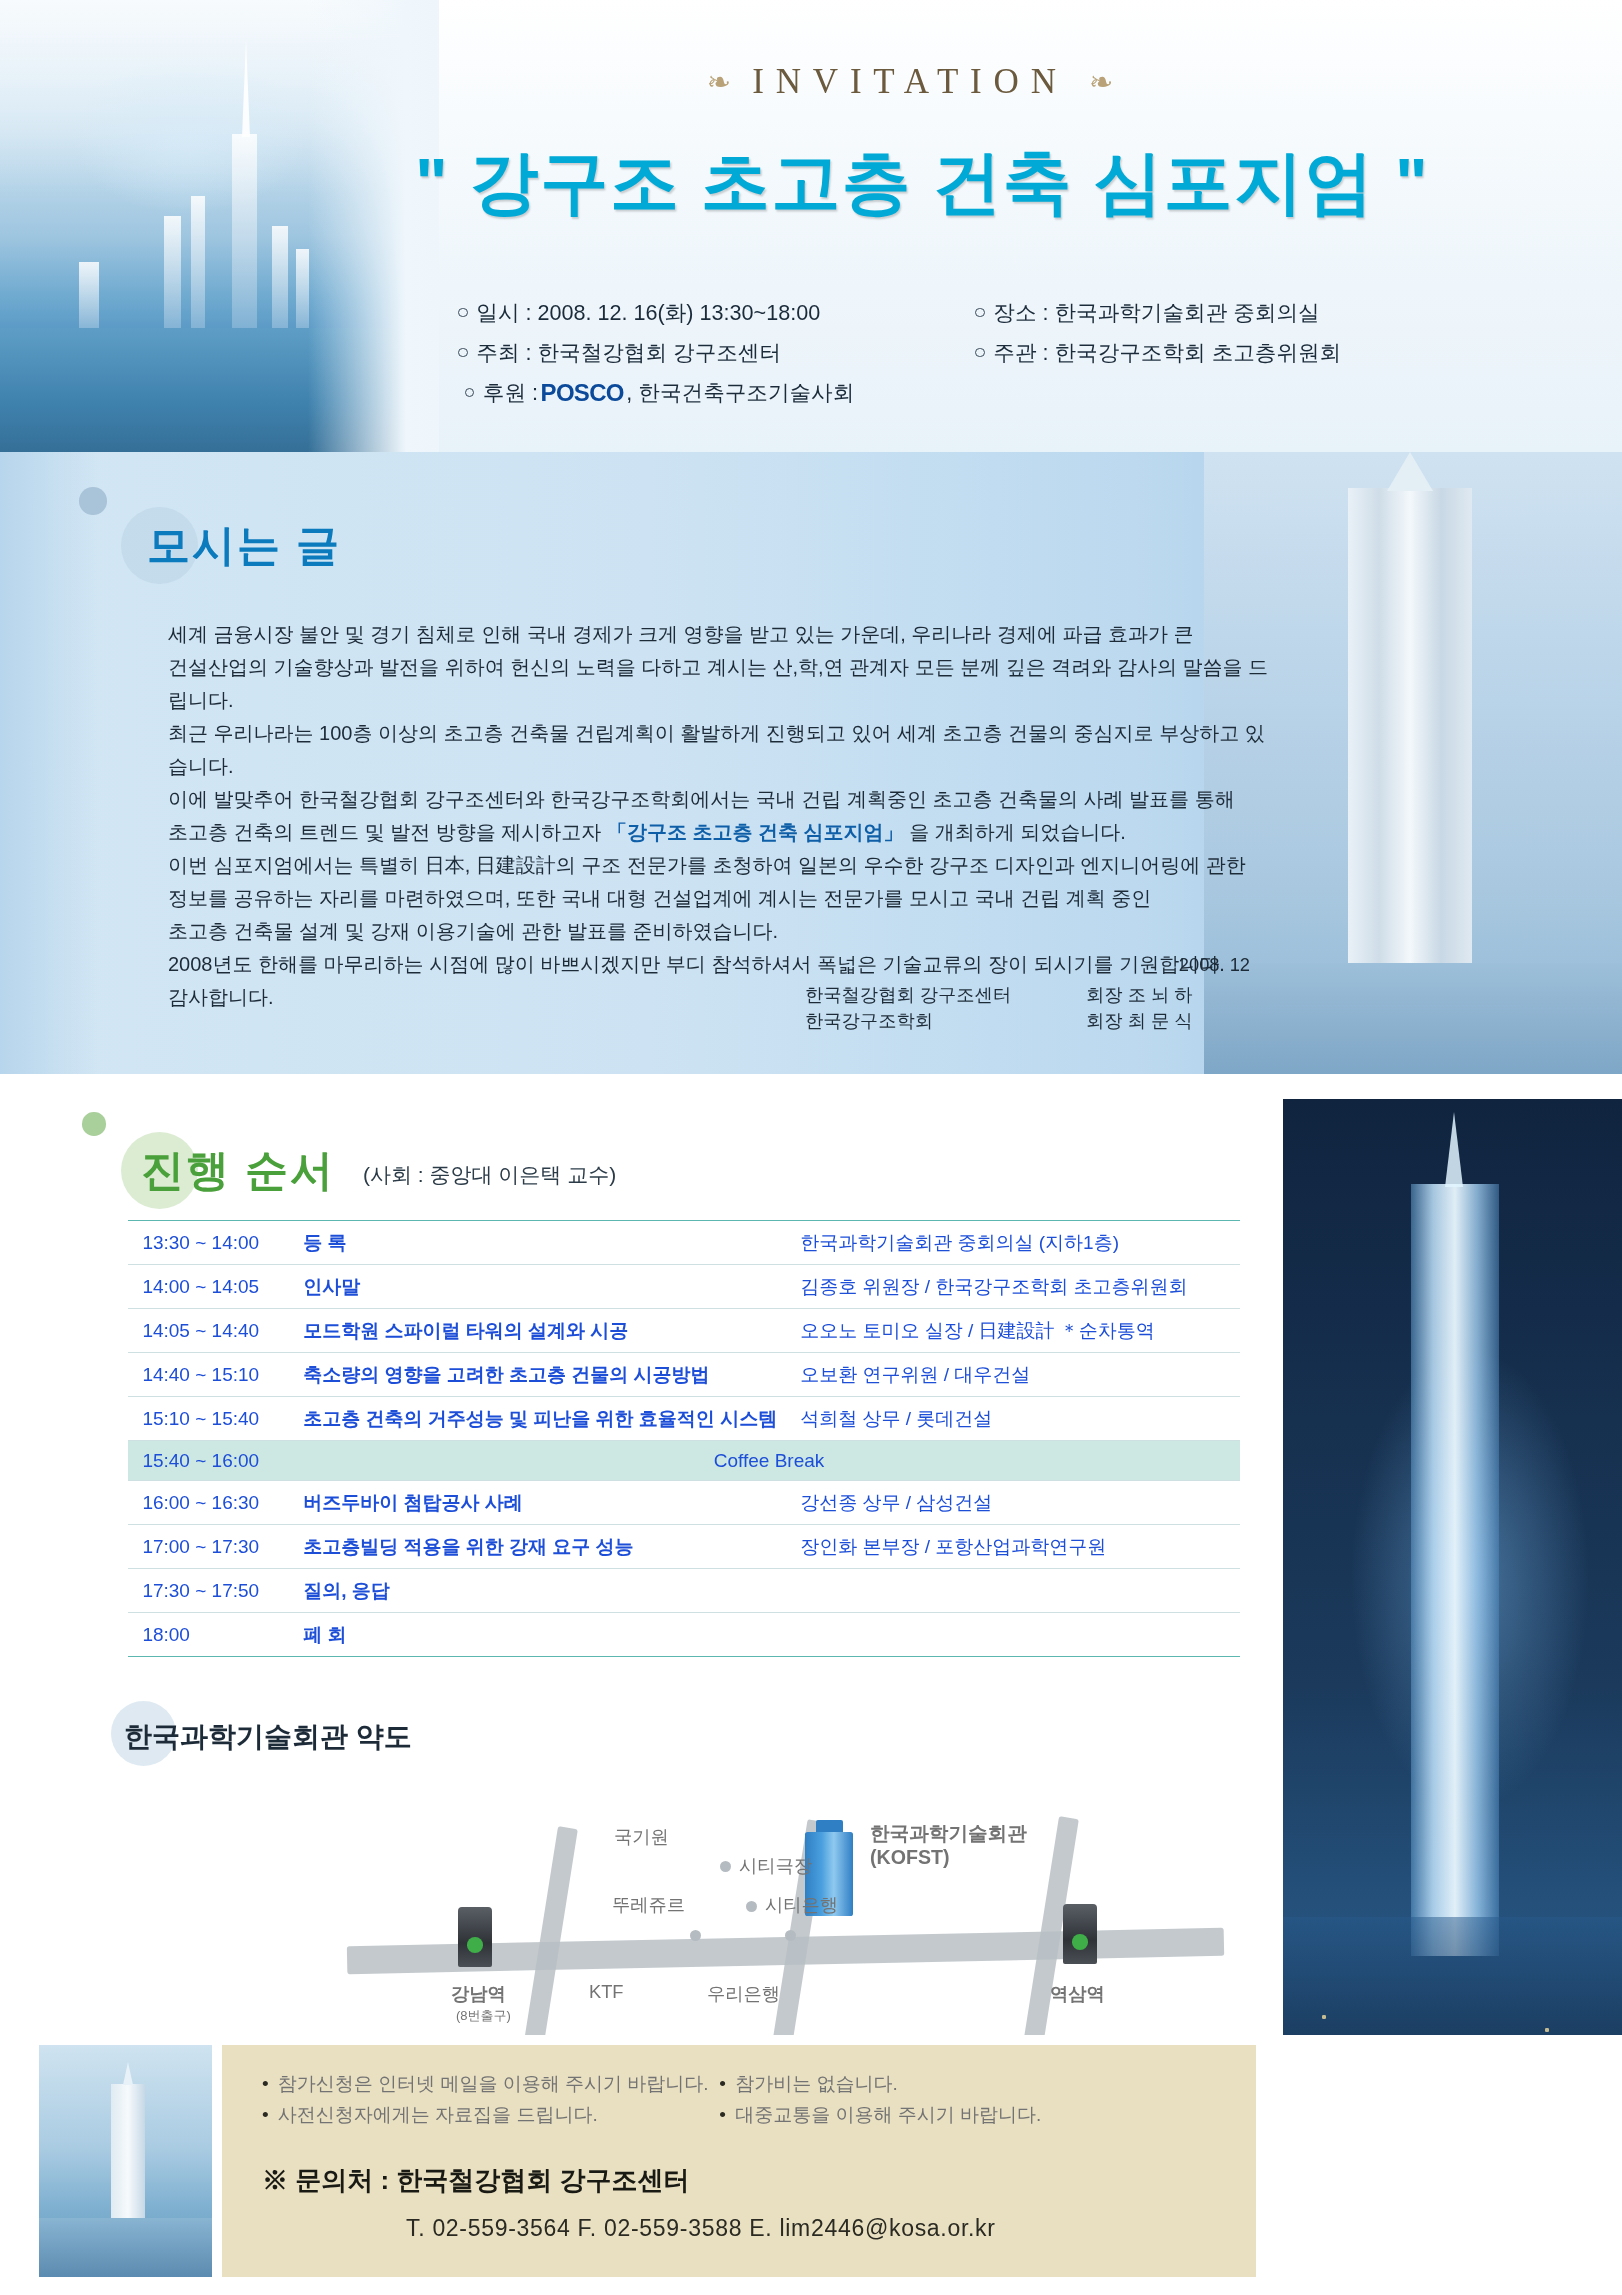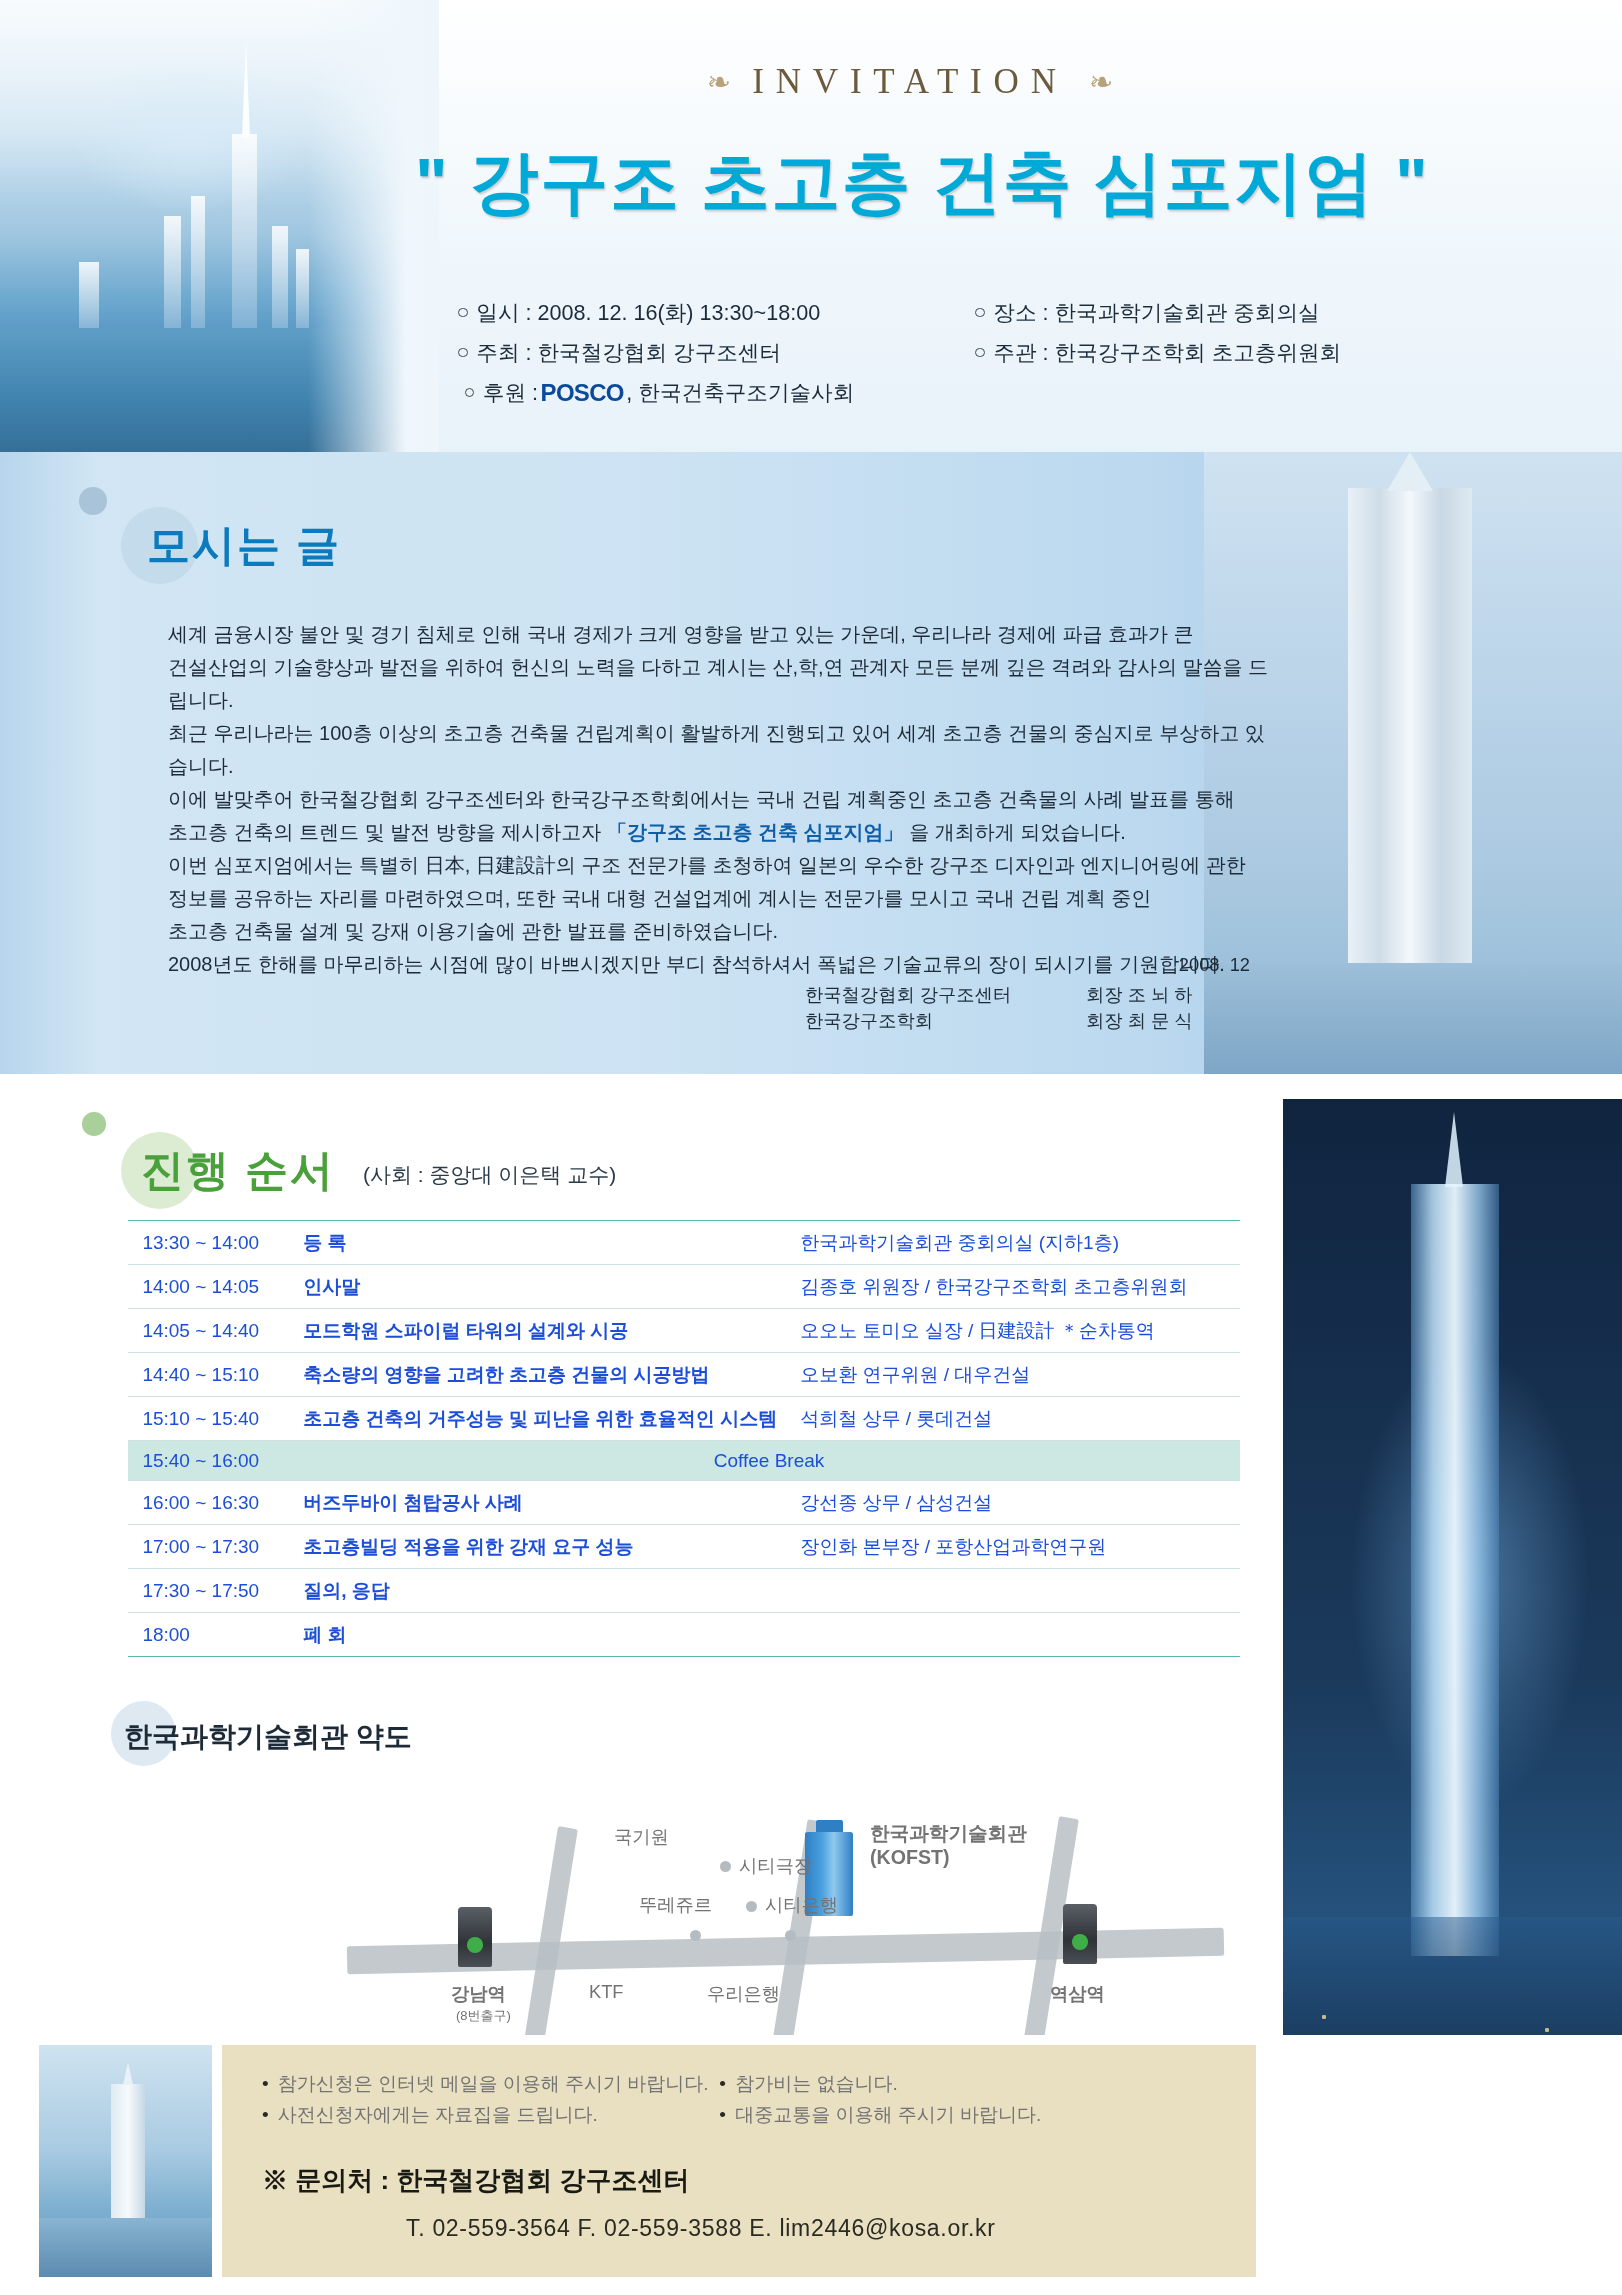--- a/index.html
+++ b/index.html
@@ -470,20 +470,21 @@
   <p>건설산업의 기술향상과 발전을 위하여 헌신의 노력을 다하고 계시는 산,학,연 관계자 모든 분께 깊은 격려와 감사의 말씀을 드립니다.</p>
   <p>최근 우리나라는 100층 이상의 초고층 건축물 건립계획이 활발하게 진행되고 있어 세계 초고층 건물의 중심지로 부상하고 있습니다.</p>
   <p>이에 발맞추어 한국철강협회 강구조센터와 한국강구조학회에서는 국내 건립 계획중인 초고층 건축물의 사례 발표를 통해</p>
   <p>
     <span>초고층 건축의 트렌드 및 발전 방향을 제시하고자 </span><span class="hl">「강구조 초고층 건축 심포지엄」</span><span> 을 개최하게 되었습니다.</span>
   </p>
   <p>이번 심포지엄에서는 특별히 日本, 日建設計의 구조 전문가를 초청하여 일본의 우수한 강구조 디자인과 엔지니어링에 관한</p>
   <p>정보를 공유하는 자리를 마련하였으며, 또한 국내 대형 건설업계에 계시는 전문가를 모시고 국내 건립 계획 중인</p>
   <p>초고층 건축물 설계 및 강재 이용기술에 관한 발표를 준비하였습니다.</p>
   <p>2008년도 한해를 마무리하는 시점에 많이 바쁘시겠지만 부디 참석하셔서 폭넓은 기술교류의 장이 되시기를 기원합니다.</p>
+  <p>감사합니다.</p>
 </div>
 
 <div class="sign">
   <div class="date">2008. 12</div>
   <div class="sign-row">
     <span class="sign-org">한국철강협회 강구조센터</span>
     <span class="sign-name">회장  조 뇌 하</span>
   </div>
   <div class="sign-row">
     <span class="sign-org">한국강구조학회</span>
@@ -576,21 +577,21 @@
   <div class="map-dot" style="left:419px; top:226px;"></div>
   <div class="map-dot" style="left:363px; top:255px;"></div>
   <div class="map-dot" style="left:458px; top:255px;"></div>
 
   <div class="map-label" style="left:287px; top:149px;">국기원</div>
   <div class="map-label kofst" style="left:543px; top:147px;">
     <div>한국과학기술회관</div>
     <div>(KOFST)</div>
   </div>
   <div class="map-label" style="left:412px; top:178px;">시티극장</div>
-  <div class="map-label" style="left:312px; top:217px;">뚜레쥬르</div>
+  <div class="map-label" style="left:285px; top:217px;">뚜레쥬르</div>
   <div class="map-label" style="left:438px; top:217px;">시티은행</div>
   <div class="map-label bold" style="left:124px; top:306px;">강남역</div>
   <div class="map-label small" style="left:129px; top:332px;">(8번출구)</div>
   <div class="map-label" style="left:262px; top:306px;">KTF</div>
   <div class="map-label" style="left:380px; top:306px;">우리은행</div>
   <div class="map-label bold" style="left:723px; top:306px;">역삼역</div>
 </div>
 
 <div class="footer"></div>
 <div class="footer-box"></div>

